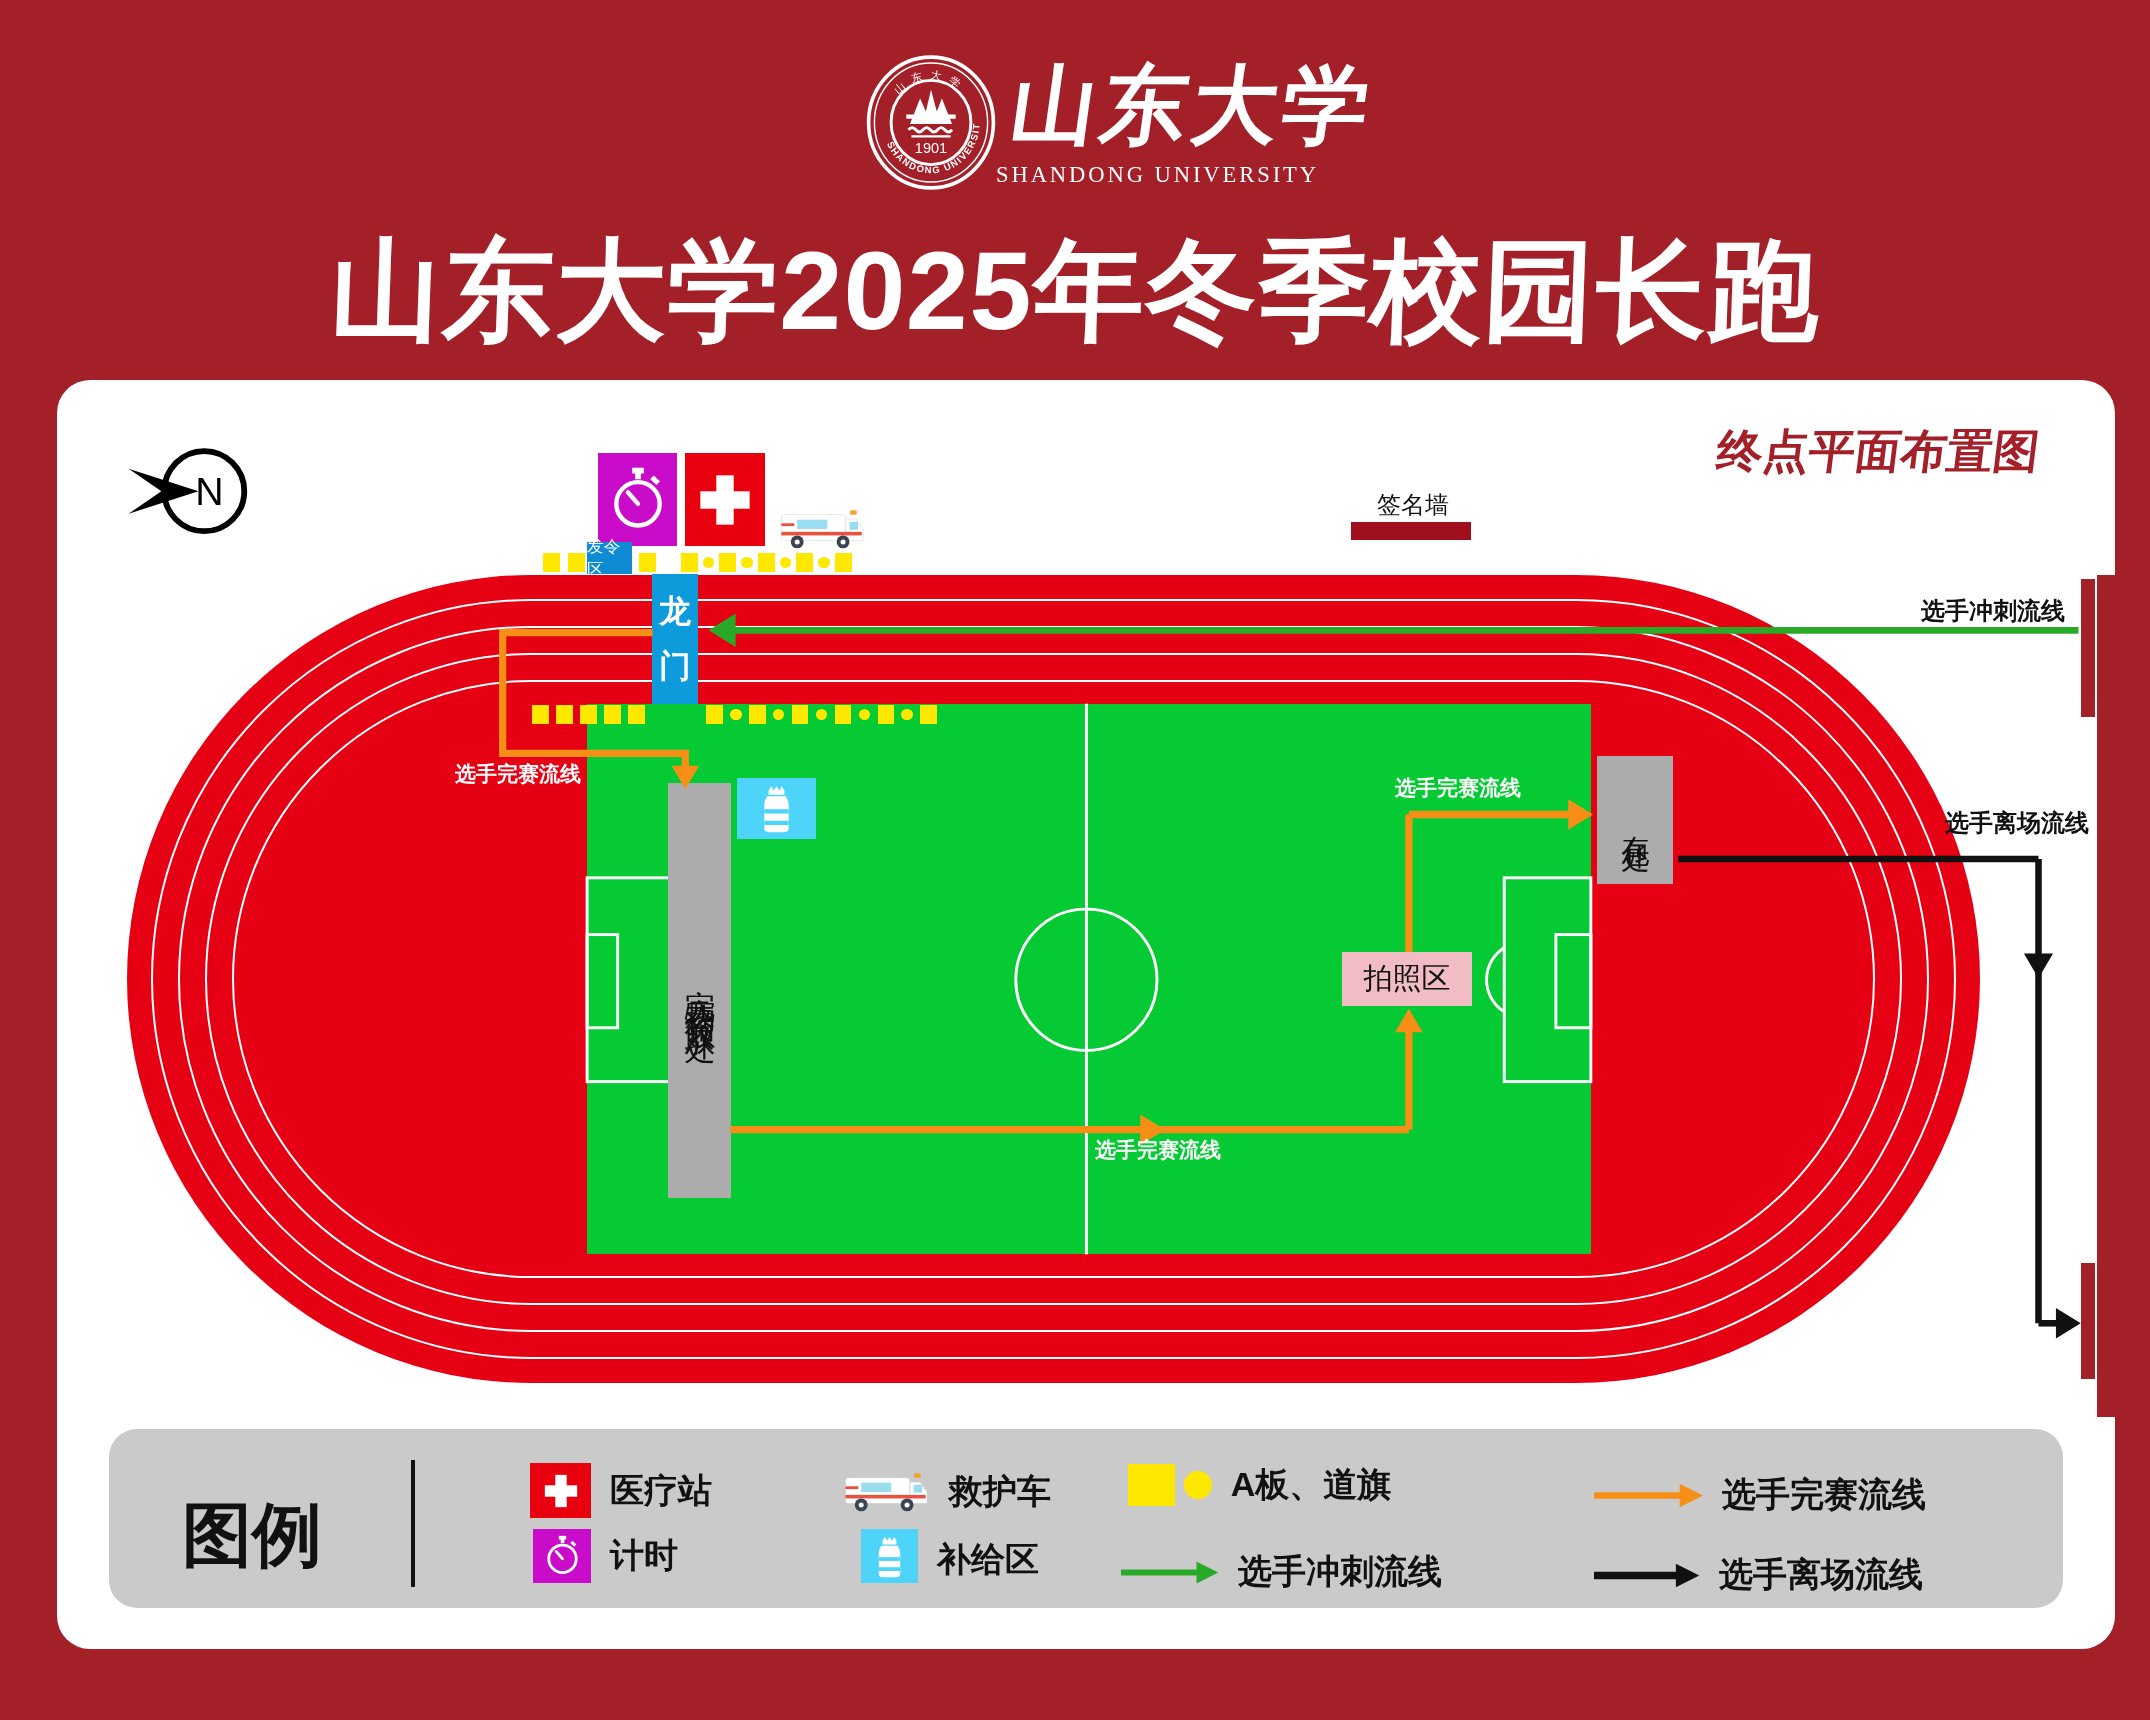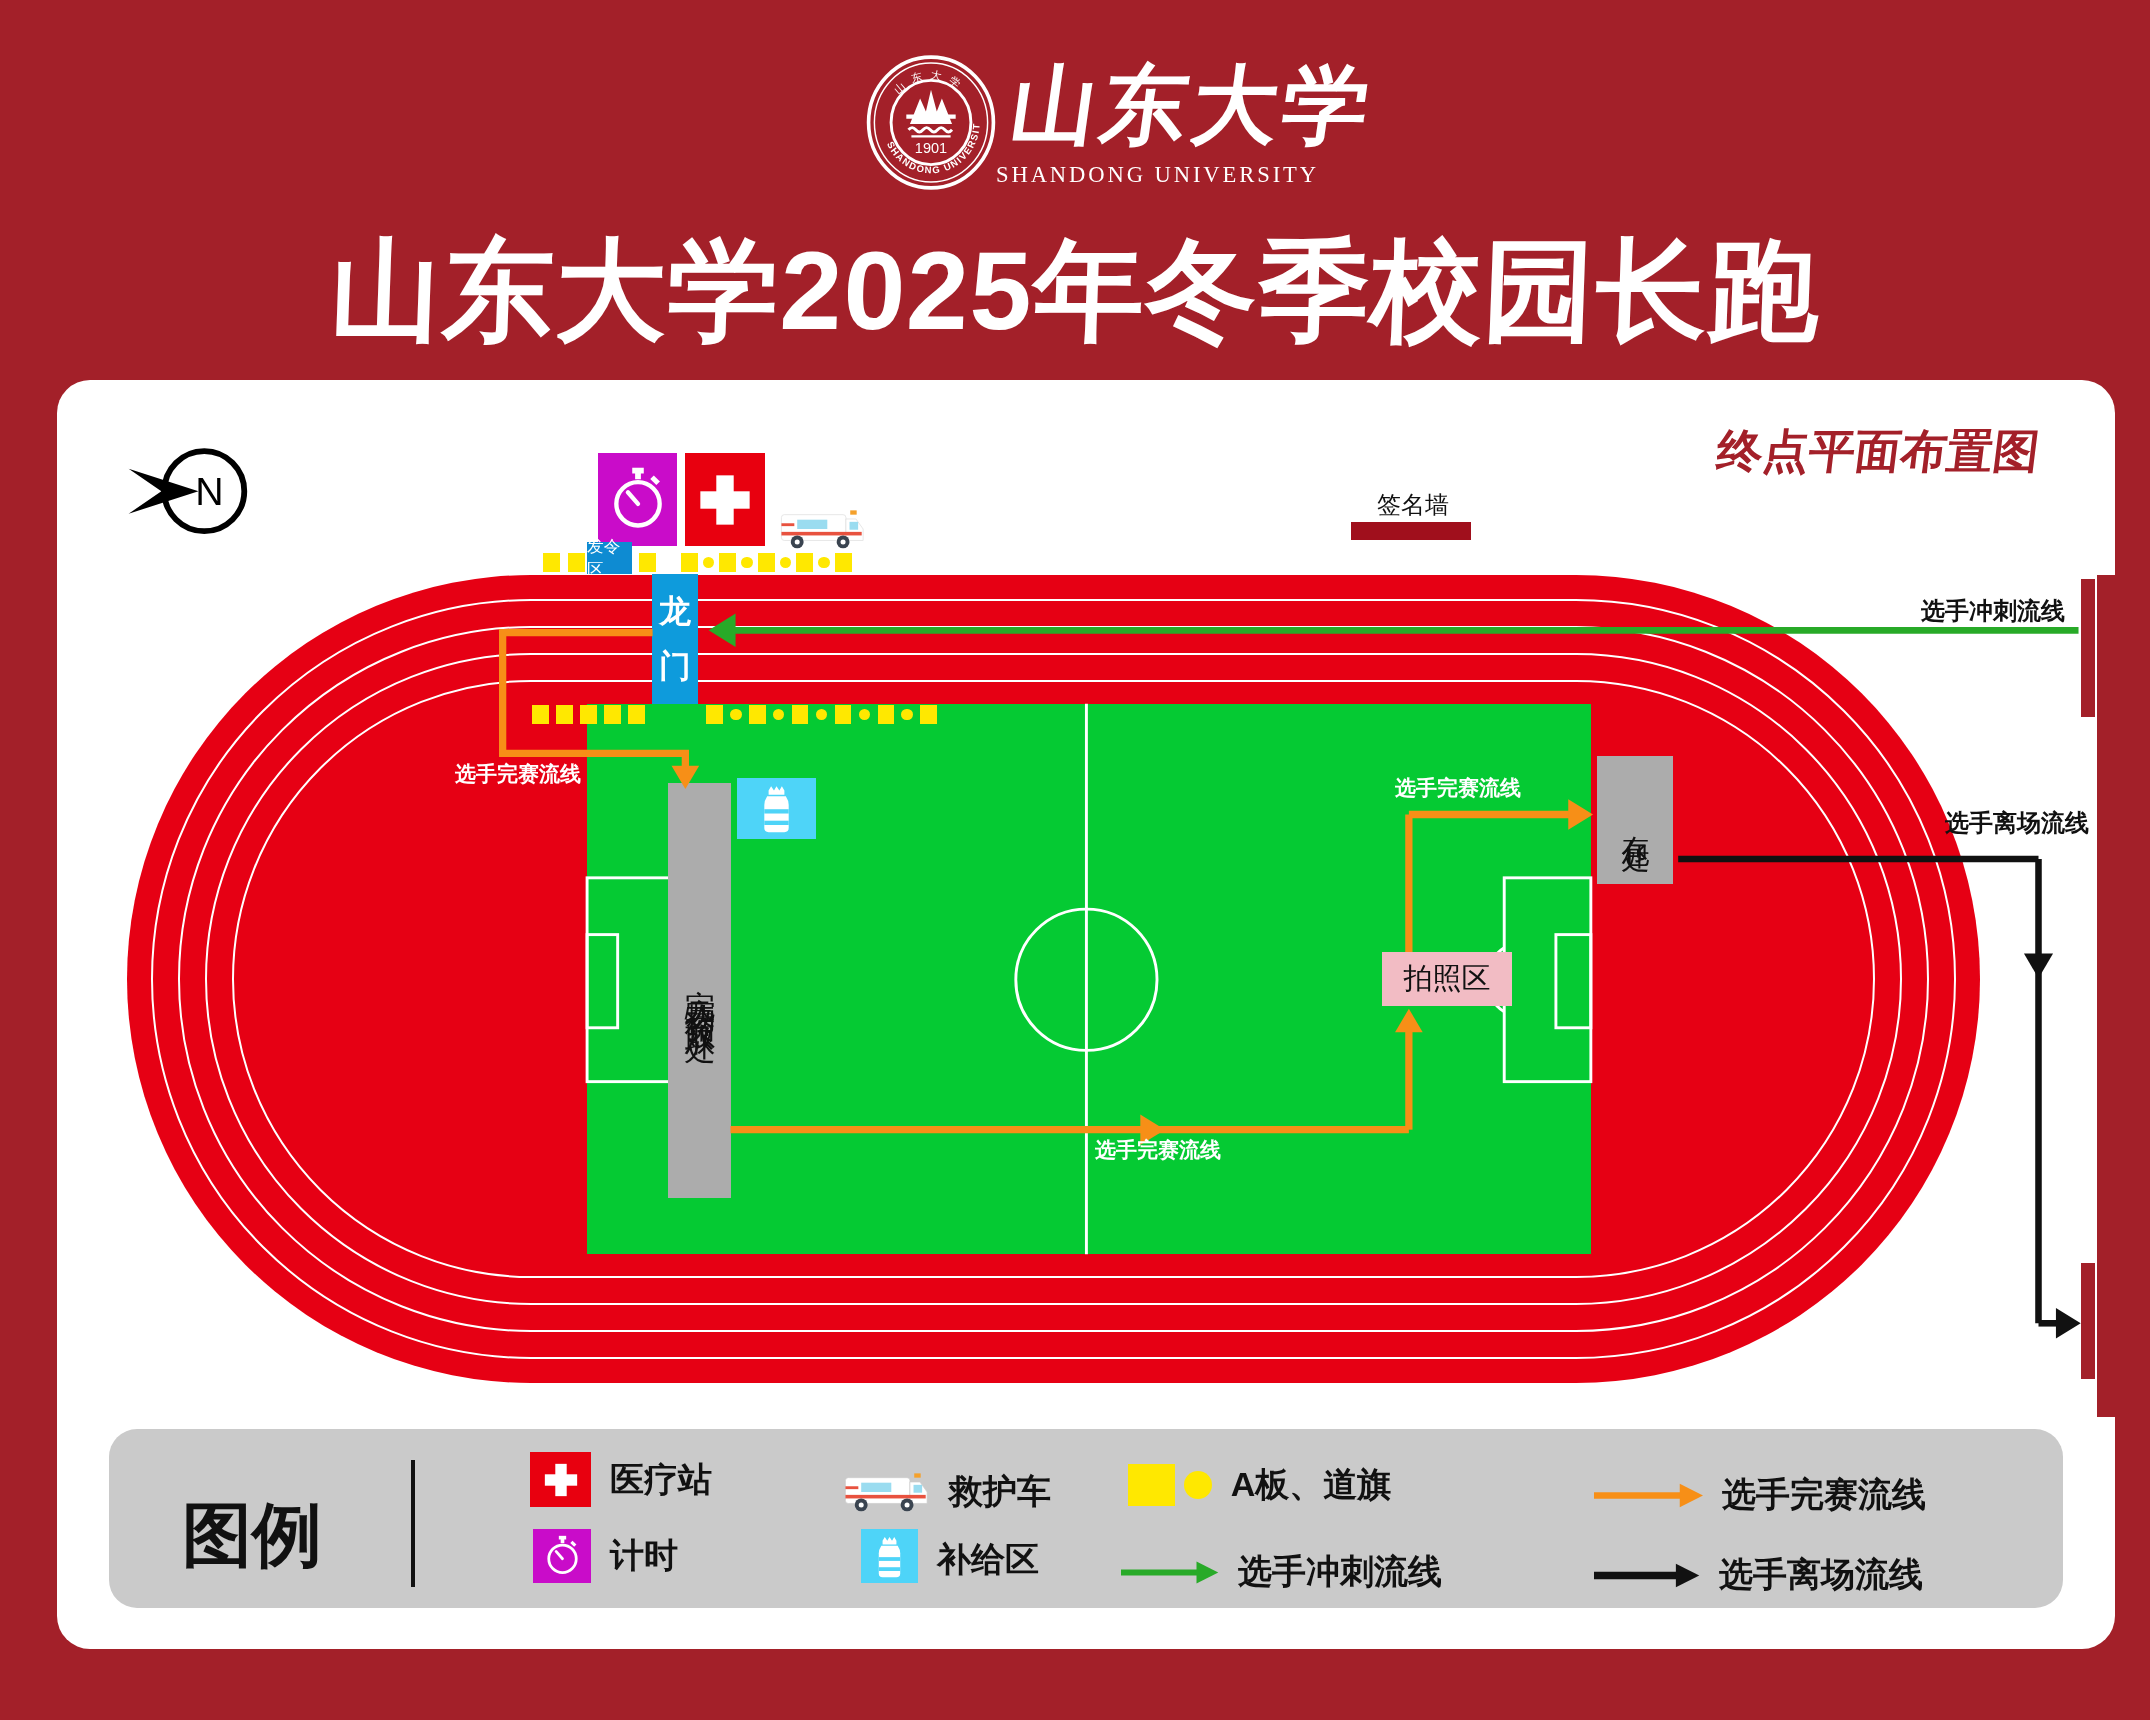--- a/index.html
+++ b/index.html
@@ -62,21 +62,21 @@
   .field{position:absolute;left:587px;top:704px;width:1004px;height:550px;background:#05CA33;}
 
   
   .supplies-box{position:absolute;left:668px;top:783px;width:63px;height:415px;background:#ACACAC;
     display:flex;align-items:center;justify-content:center;}
   .vtext{writing-mode:vertical-rl;text-orientation:upright;color:#111;letter-spacing:7.3px;}
   .supplies-box .vtext{font-size:31px;}
   .supply-box{position:absolute;left:737px;top:778px;width:79px;height:61px;background:#4ED4F8;
     display:flex;align-items:center;justify-content:center;}
   .photo-box{position:absolute;left:1342px;top:952px;width:130px;height:54px;background:#F2BCC4;
-    color:#111;font-size:29px;display:flex;align-items:center;justify-content:center;margin-left:40px;}
+    color:#111;font-size:29px;display:flex;align-items:center;justify-content:center;}
   .bag-box{position:absolute;left:1597px;top:756px;width:76px;height:128px;background:#ACACAC;
     display:flex;align-items:center;justify-content:center;}
   .bag-box .vtext{font-size:28px;letter-spacing:4.4px;}
 
   
   .right-wall{position:absolute;left:2097px;top:575px;width:54px;height:842px;background:#A32029;}
   .gate-bar-top{position:absolute;left:2081px;top:579px;width:14px;height:138px;background:#A32029;}
   .gate-bar-bottom{position:absolute;left:2081px;top:1263px;width:14px;height:116px;background:#A32029;}
 
   
@@ -97,21 +97,21 @@
   .lbl-sprint{left:1993px;top:611px;}
   .lbl-exit{left:2017px;top:823px;}
 
   
   .legend{position:absolute;left:109px;top:1429px;width:1954px;height:179px;background:#CACACA;border-radius:28px;}
   .legend-title{position:absolute;left:73px;top:44px;font-size:70px;font-weight:bold;color:#111;margin-top:16px;}
   .legend-divider{position:absolute;left:302px;top:31px;width:3.6px;height:127px;background:#111;}
   .lg-item{position:absolute;display:flex;align-items:center;}
   .lg-label{color:#111;font-size:34px;font-weight:700;margin-left:19px;white-space:nowrap;}
   .lg-iconbox{display:flex;align-items:center;justify-content:center;}
-  .lg-medical{left:421px;top:23px;}  .lg-medical .lg-iconbox{width:61px;height:55px;background:#E8000F;}
+  .lg-medical{left:421px;top:34px;}  .lg-medical .lg-iconbox{width:61px;height:55px;background:#E8000F;}
   .lg-timing{left:424px;top:100px;}  .lg-timing .lg-iconbox{width:58px;height:54px;background:#C90CC9;}
   .lg-ambulance{left:735px;top:40px;}
   .lg-supply{left:752px;top:100px;align-items:flex-end;} .lg-supply .lg-iconbox{width:57px;height:54px;background:#4ED4F8;}
   .lg-aboard{left:1019px;top:33px;}
   .lg-sprint{left:1012px;top:120px;}
   .lg-finish{left:1485px;top:43px;}
   .lg-exit{left:1485px;top:123px;}
   .lg-yellow-sq{width:47px;height:42px;background:#FFE800;}
   .lg-yellow-ci{width:28px;height:28px;border-radius:50%;background:#FFE800;margin-left:8.7px;}
 </style>

